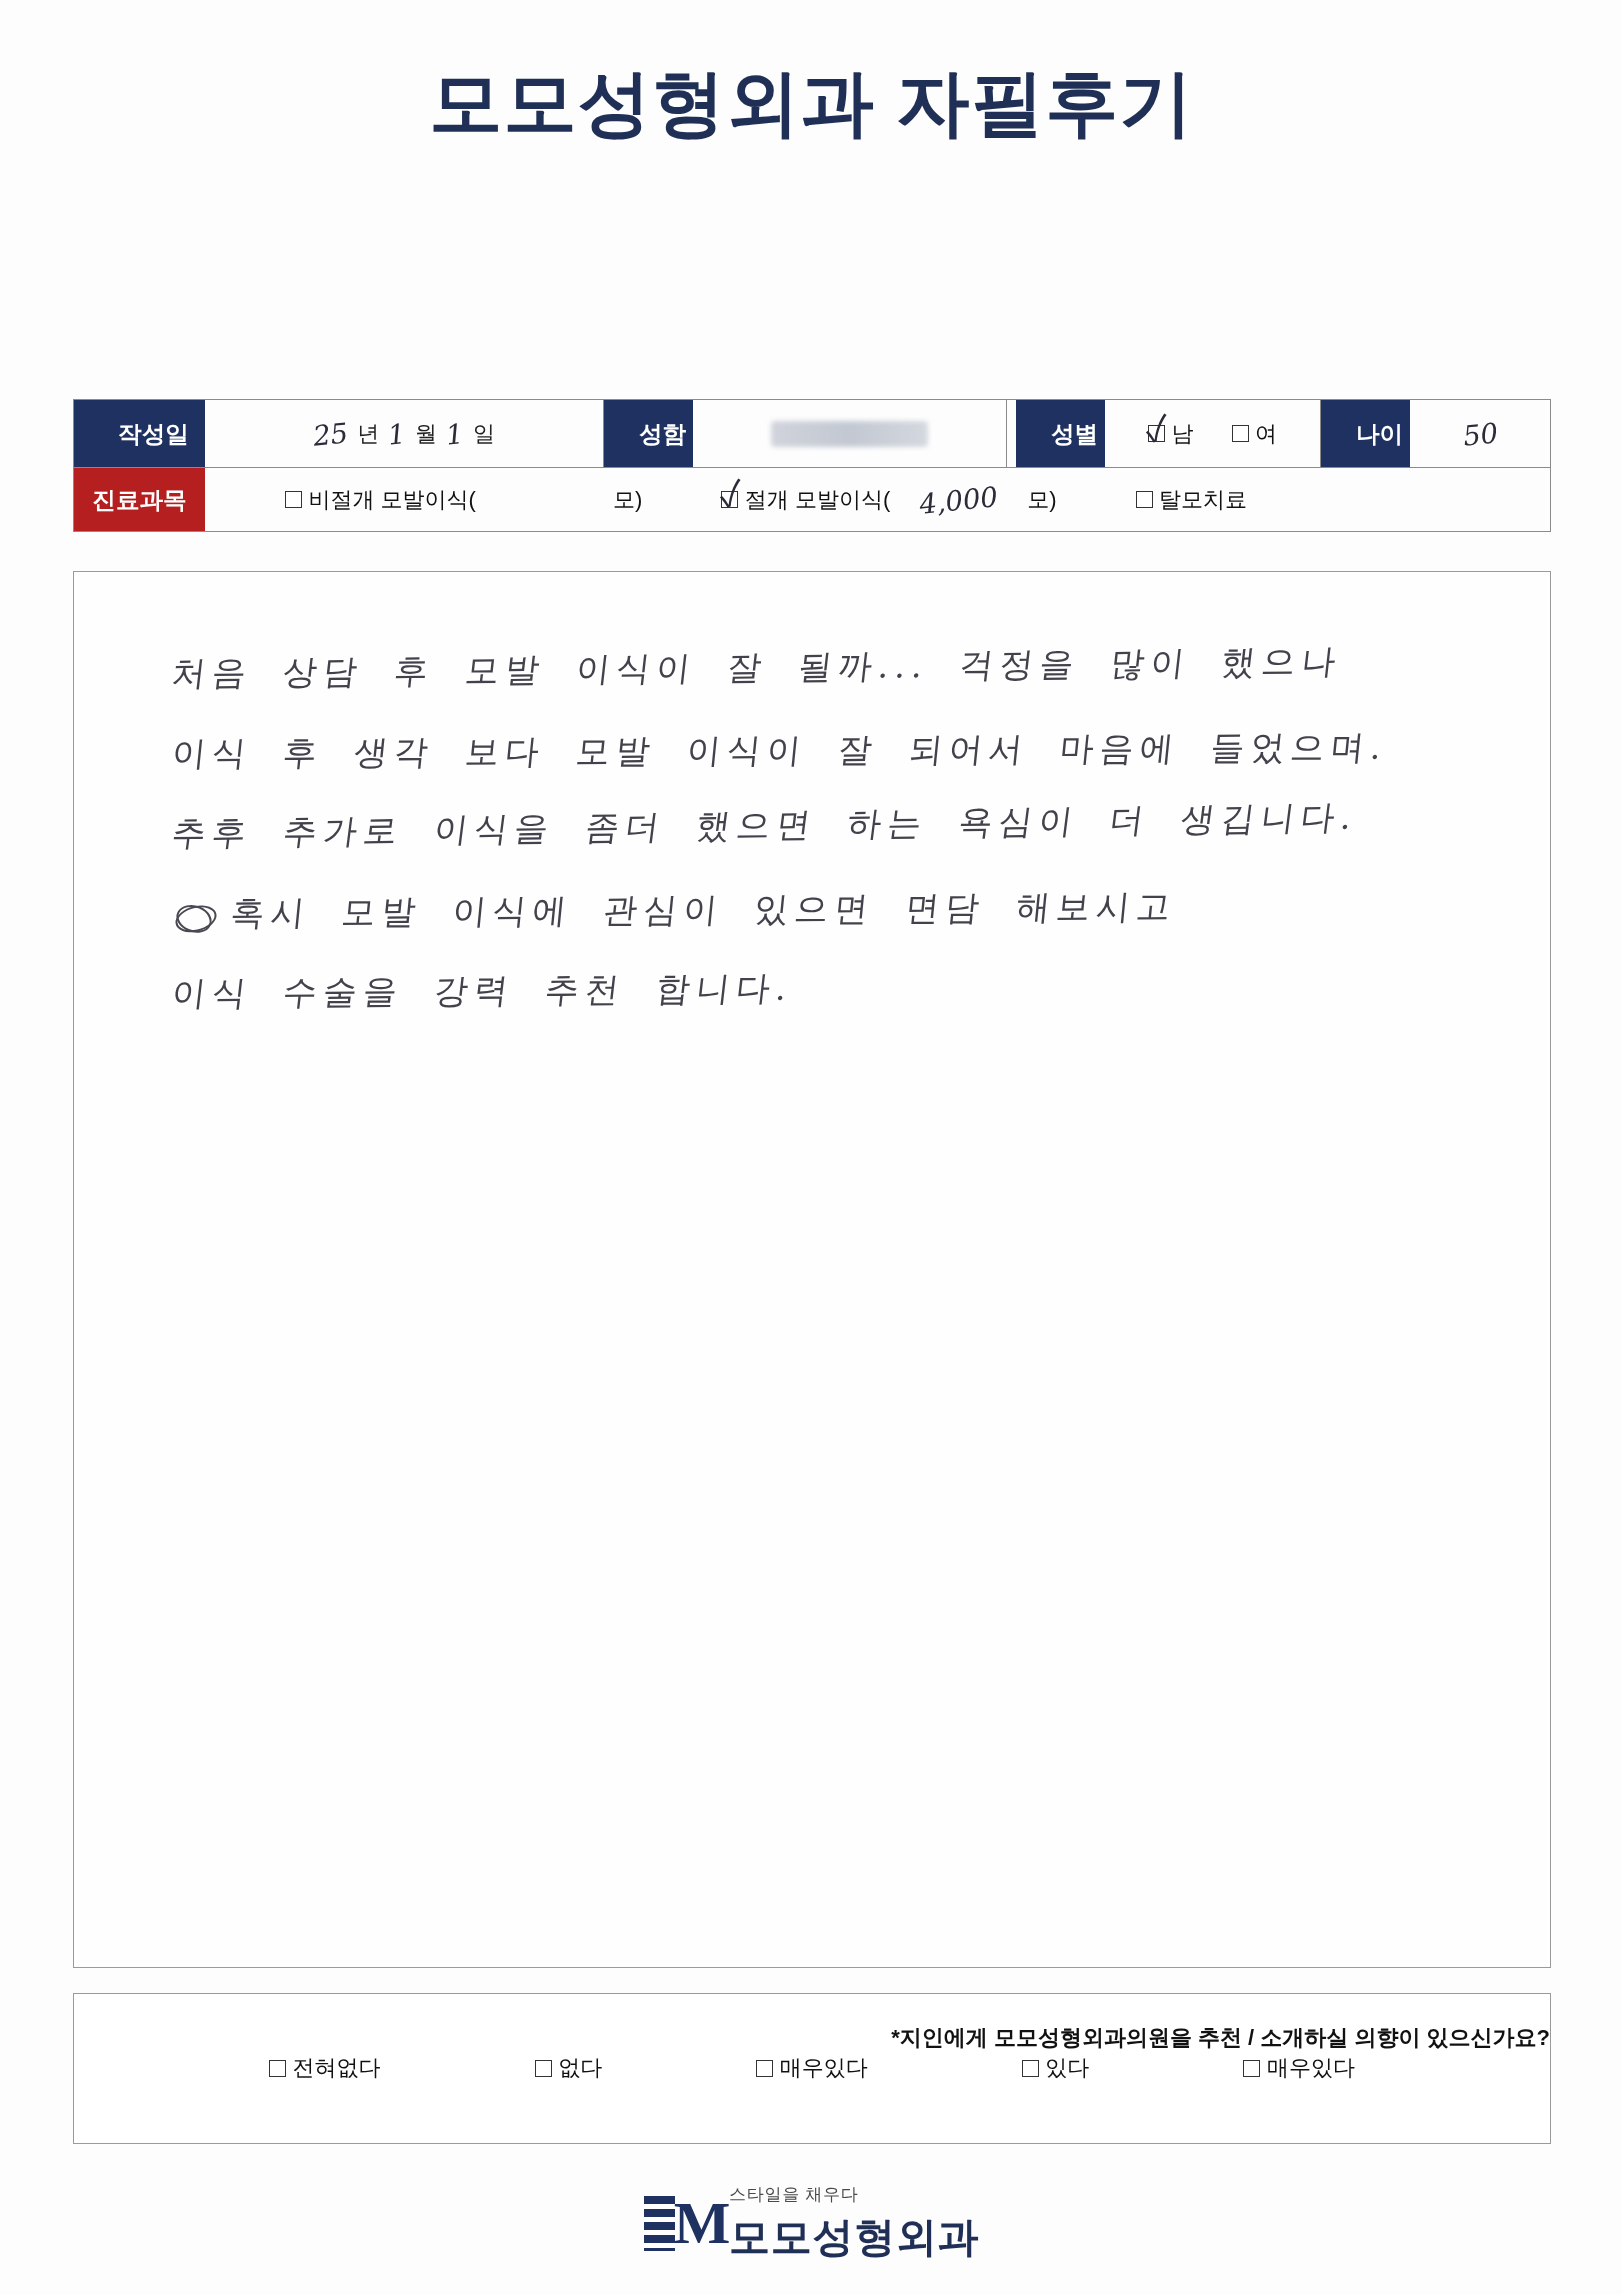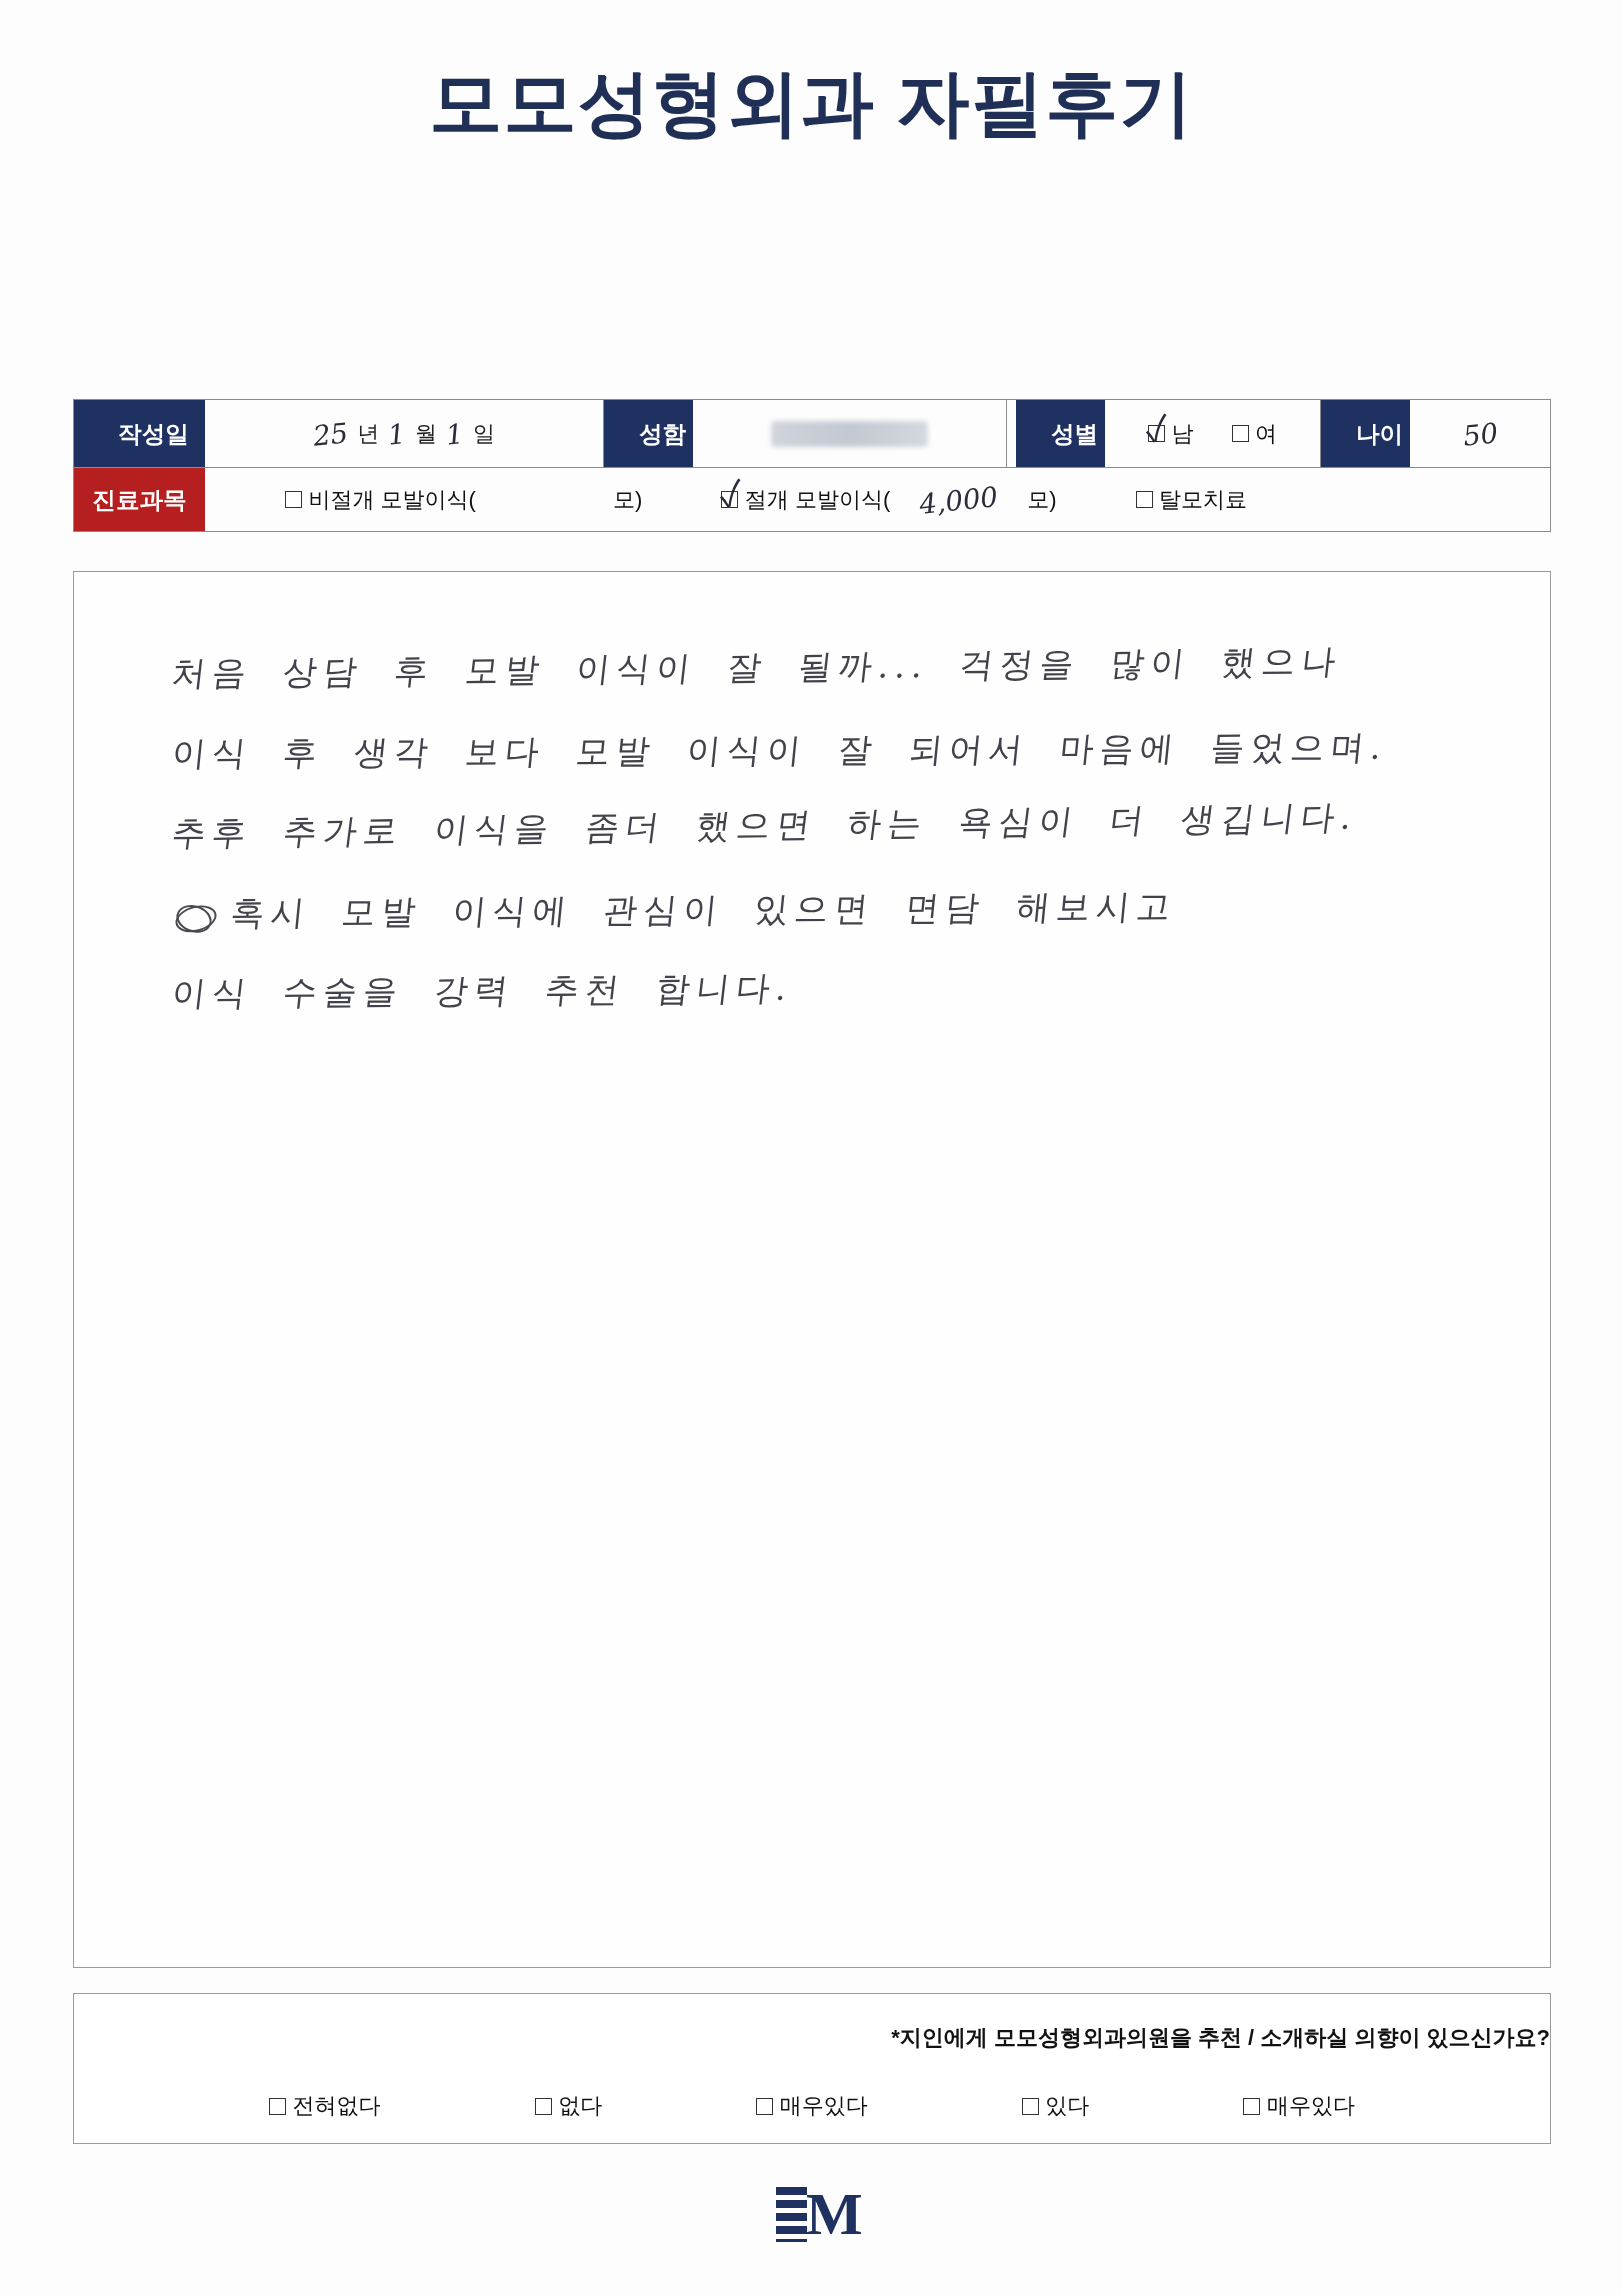--- a/index.html
+++ b/index.html
@@ -209,21 +209,20 @@
     text-align: right;
     font-size: 22px;
     font-weight: bold;
     color: #111;
     margin-top: 29px;
   }
   .survey-opts {
     display: flex;
     justify-content: space-around;
     align-items: center;
-    margin-top: 38px;
     padding: 0 118px;
     text-align: right;
   }
 
   
   .footer {
     position: absolute;
     left: 0;
     right: 0;
     top: 2183px;
@@ -368,16 +367,20 @@
         <span>매우있다</span>
       </span>
     </div>
   </div>
 
   <div class="footer">
     <div class="logo-mark">
       <div class="logo-bars"></div>
       <div class="logo-m">M</div>
     </div>
+    <div class="logo-text">
+      <div class="logo-slogan">스타일을 채우다</div>
+      <div class="logo-name">모모성형외과</div>
+    </div>
   </div>
 
 </div>
 
 
 </body></html>

